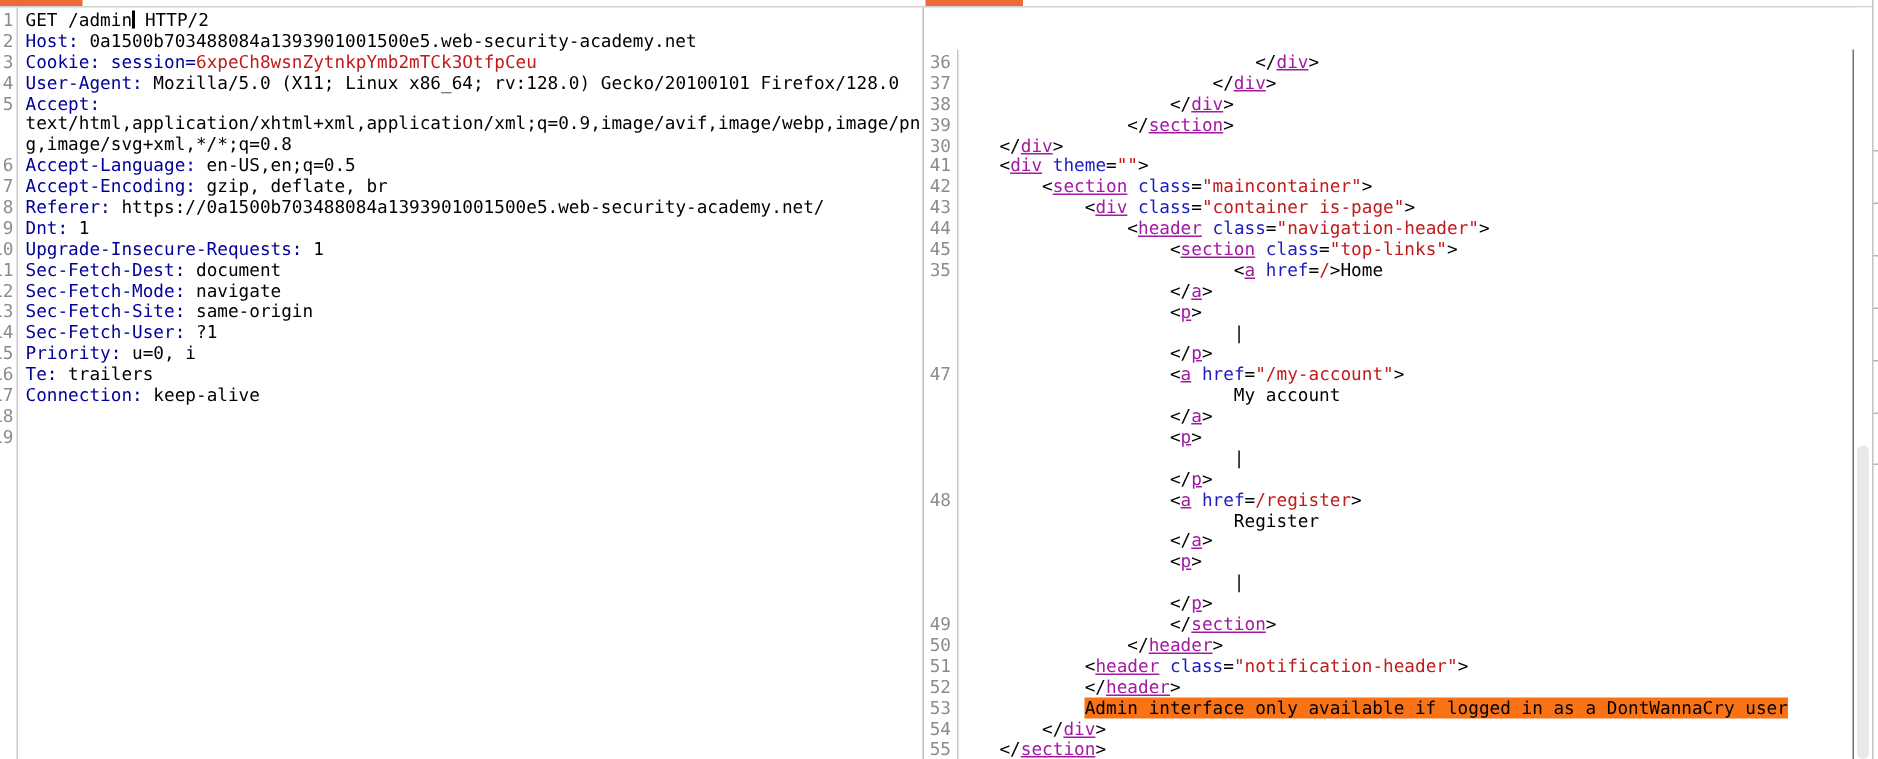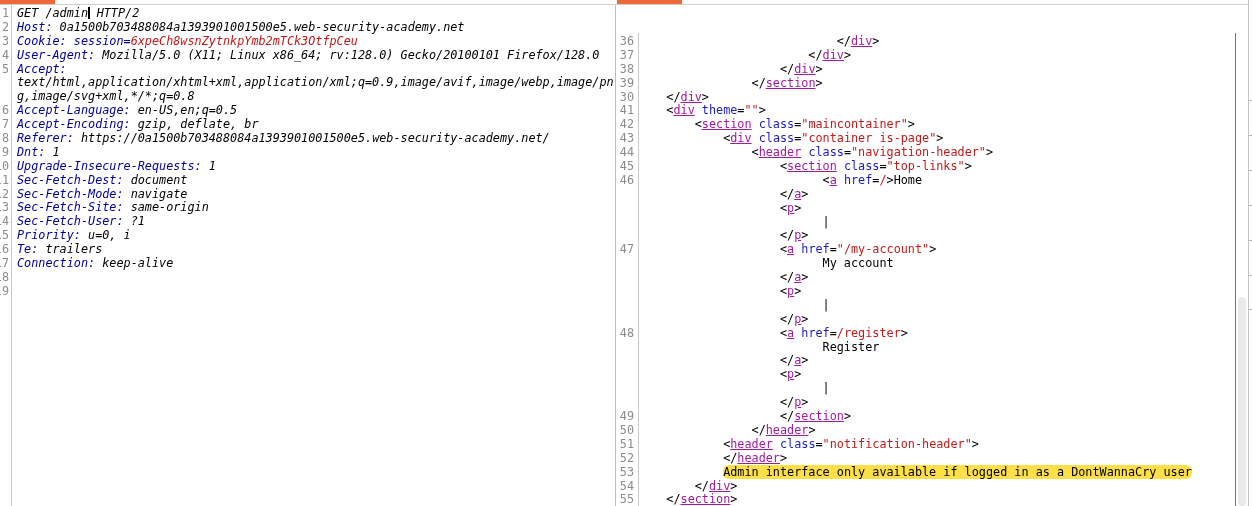--- a/index.html
+++ b/index.html
@@ -20,28 +20,28 @@
   .panel.resp{width:620px;border-right:1px solid #737373;margin-top:28px;}
   .gutter{box-sizing:border-box;border-right:1px solid #c9c9c9;color:#8c8c8c;height:501px;flex:none;padding-top:2px;}
   .panel.req  .gutter{width:12px;}
   .panel.resp .gutter{width:23px;}
   .gutter .g{position:relative;height:13.9px;overflow:hidden;}
   .gutter .g span{position:absolute;top:0;white-space:nowrap;}
   .panel.req  .gutter .g span{right:2px;}
   .panel.resp .gutter .g span{right:4px;}
   .code{flex:1;padding:2px 0 0 6px;white-space:pre;overflow:hidden;height:499px;}
   .code .row{height:13.9px;white-space:pre;}
-  .panel.req .code{padding-left:5px;font-style:italic;}
+  .panel.req .code{padding-left:5px;}
   
   .c-p{color:#000;}
   .c-k{color:#00009b;margin-top:45px;}
   .c-v{color:#c11b1b;}
   .c-t{color:#a21aa2;text-decoration:underline;}
   .c-a{color:#1b1bc3;}
-  .hl{background:#fde047;border-radius:6px;}
+  .hl{background:#f97316;}
   .caret{display:inline-block;width:1.5px;height:12px;background:#000;vertical-align:-2px;}
   
   .scrollbar{position:absolute;top:5px;left:1237px;width:11px;height:501px;background:#fff;}
   .scroll-thumb{position:absolute;left:1px;width:8px;border-radius:4px;background:#e9e9e9;}
   .markerstrip{position:absolute;top:0;left:1248px;width:4px;height:506px;border-left:1px solid #c3c3c3;background:#fff;}
   .tick{position:absolute;left:0;width:4px;height:1px;background:#b5b5b5;}
 </style>
 </head>
 <body>
 
@@ -147,21 +147,21 @@
           <div class="g">
             <span>43</span>
           </div>
           <div class="g">
             <span>44</span>
           </div>
           <div class="g">
             <span>45</span>
           </div>
           <div class="g">
-            <span>46</span>
+            <span>35</span>
           </div>
           <div class="g">
             <span></span>
           </div>
           <div class="g">
             <span></span>
           </div>
           <div class="g">
             <span></span>
           </div>

